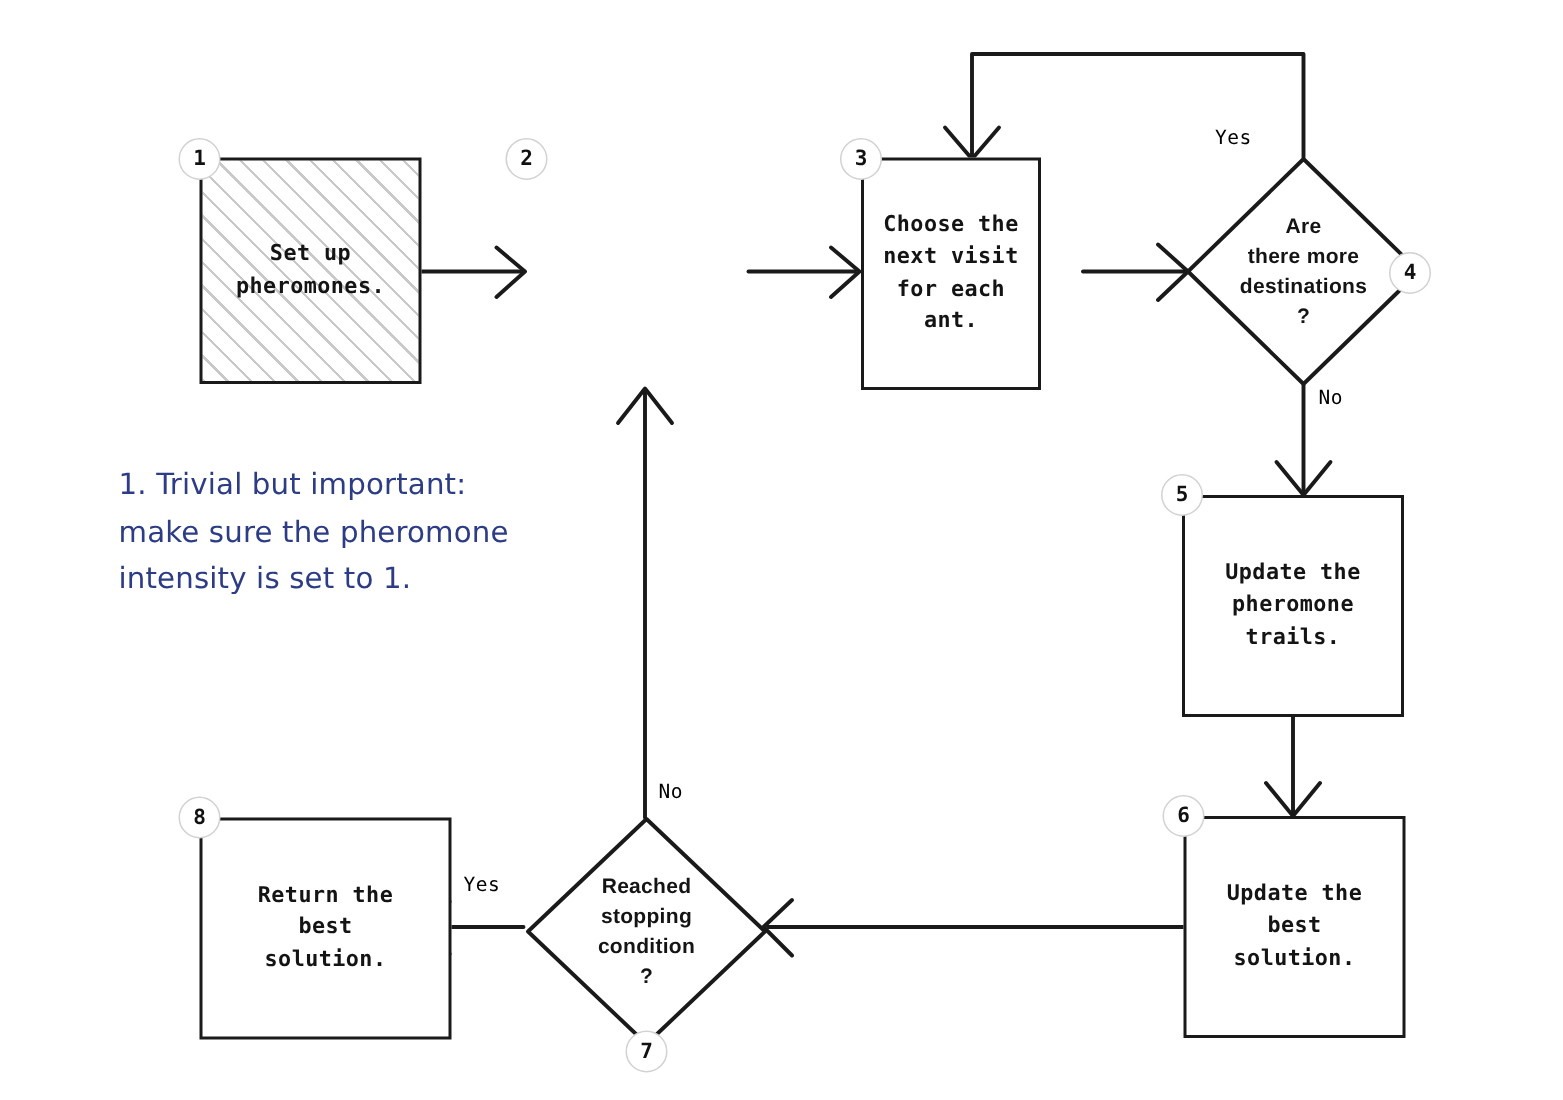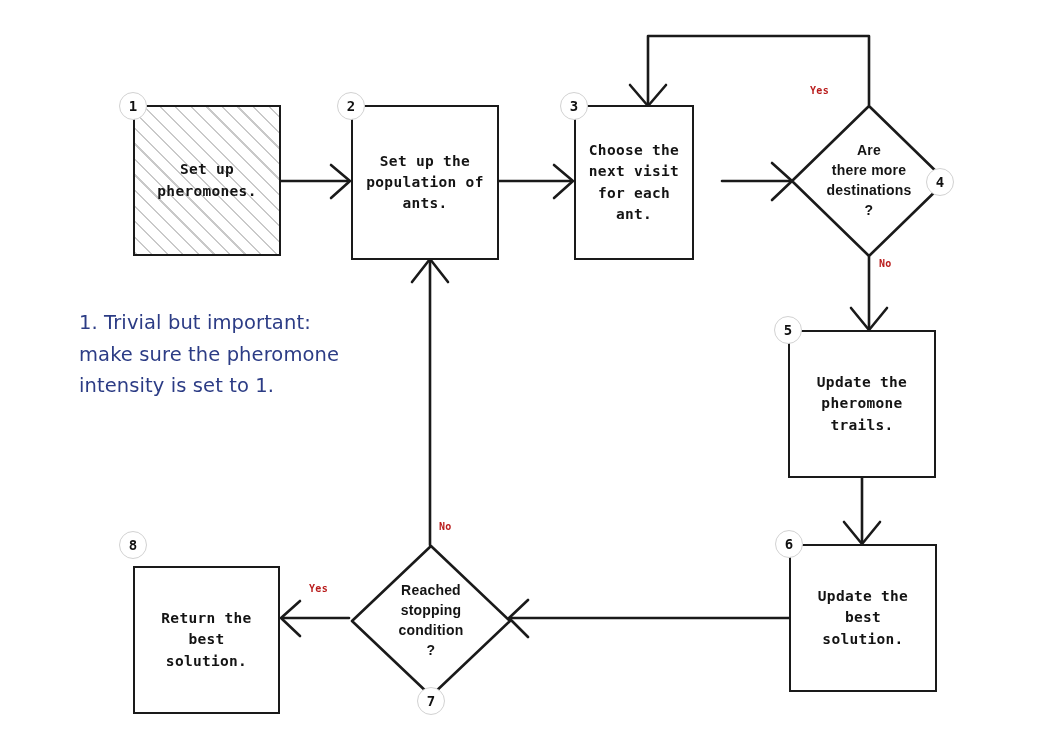--- a/index.html
+++ b/index.html
@@ -60,21 +60,21 @@
     background:#ffffff;border:1.6px solid #d2d2d2;
     display:flex;align-items:center;justify-content:center;
     font-size:14px;font-weight:700;color:#111;
     font-family:"DejaVu Sans Mono","Liberation Mono",monospace;
     z-index:6;
   }
 
   
   .elabel{
     position:absolute;
-    font-size:10px;font-weight:700;color:#b91c1c;
+    font-size:13px;font-weight:400;color:#000000;
     font-family:"DejaVu Sans Mono","Liberation Mono",monospace;
     letter-spacing:.3px;
     z-index:5;background:transparent;
   }
 
   
   .note{
     position:absolute;
     color:#2c3c85;
     font-family:"DejaVu Sans","Liberation Sans",sans-serif;
@@ -122,25 +122,20 @@
       <path d="M412 282 L 430 259 L 448 282"></path>
     </g>
   </svg>
 
   <div class="node proc hatched" style="left:133px;top:105px;width:148px;height:151px;">
     <div class="txt" style="white-space: pre-line;">Set up
 pheromones.</div>
   </div>
   <div class="badge" style="left:119px;top:92px;">1</div>
 
-  <div class="node proc" style="left:351px;top:105px;width:148px;height:155px;">
-    <div class="txt" style="white-space: pre-line;">Set up the
-population of
-ants.</div>
-  </div>
   <div class="badge" style="left:337px;top:92px;">2</div>
 
   <div class="node proc" style="left:574px;top:105px;width:120px;height:155px;">
     <div class="txt" style="white-space: pre-line;">Choose the
 next visit
 for each ant.</div>
   </div>
   <div class="badge" style="left:560px;top:92px;">3</div>
 
   <div class="dia" style="left:791px;top:105px;width:156px;height:152px;">
@@ -172,21 +167,21 @@
     <svg width="160" height="152" viewBox="0 0 160 152" xmlns="http://www.w3.org/2000/svg">
       <polygon points="80,1 159,76 80,151 1,76" fill="#ffffff" stroke="#1a1a1a" stroke-width="2.6" stroke-linejoin="round"></polygon>
     </svg>
     <div class="dtxt" style="white-space: pre-line;">Reached
 stopping
 condition
 ?</div>
   </div>
   <div class="badge" style="left:417px;top:687px;">7</div>
 
-  <div class="node proc" style="left:133px;top:566px;width:147px;height:148px;">
+  <div class="node proc" style="left:133px;top:545px;width:168px;height:148px;">
     <div class="txt" style="white-space: pre-line;">Return the
 best
 solution.</div>
   </div>
   <div class="badge" style="left:119px;top:531px;">8</div>
 
   <div class="elabel" style="left:810px;top:85px;">Yes</div>
 
   <div class="elabel" style="left:879px;top:258px;">No</div>
 

